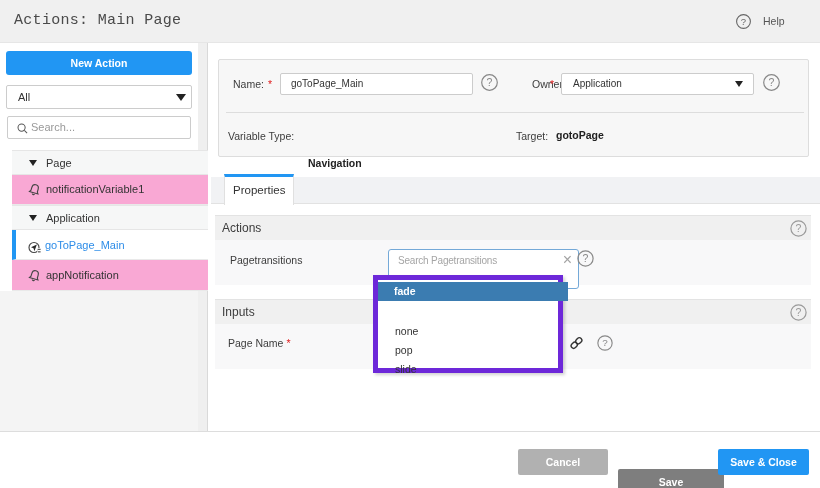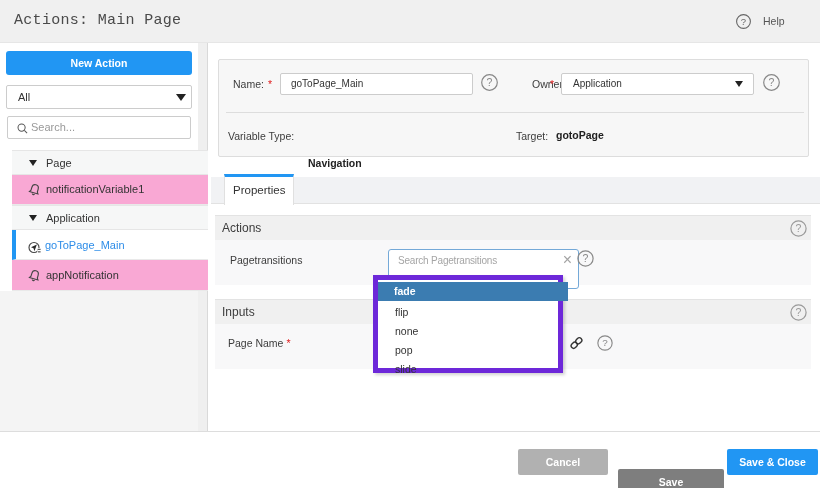--- a/index.html
+++ b/index.html
@@ -88,21 +88,21 @@
 
 #dd { left:373px; top:275px; width:190px; height:98px; background:#fff; border:5px solid #6d28d9; box-shadow:2px 2px 3px rgba(0,0,0,0.18); z-index:5; }
 #dd .opt { position:absolute; left:1px; width:188px; height:19px; font-size:10.5px; color:#333; padding-left:16px; line-height:19px; }
 #dd .sel { background:#3b7cb1; color:#fff; font-weight:700; left:0px; width:190px; height:19px; }
 
 
 #foot { left:0; top:431px; width:820px; height:57px; background:#fff; border-top:1px solid #ddd; }
 .btn { position:absolute; top:17px; height:26px; border-radius:2px; color:#fff; font-size:10.5px; font-weight:700; text-align:center; line-height:26px; }
 #b-cancel { left:518px; width:90px; background:#b1b1b1; }
 #b-save { left:618px; width:106px; background:#7e7e7e;margin-top:20px; }
-#b-sc { left:718px; width:91px; background:#2196f3;margin-left:9px; }
+#b-sc { left:718px; width:91px; background:#2196f3; }
 </style>
 </head>
 <body>
 <div id="page">
   <div class="abs" id="hdr">
     <h1>Actions: Main Page</h1>
     <svg style="position:absolute;left:736px;top:14px" width="15" height="15" viewBox="0 0 15 15">
         <circle cx="7.5" cy="7.5" r="6.9" fill="none" stroke="#666" stroke-width="1.1"></circle>
         <text x="7.5" y="11" font-size="9.5" fill="#666" text-anchor="middle" font-family="Liberation Sans">?</text>
       </svg>
@@ -223,21 +223,20 @@
         </g>
       </svg>
     <svg id="q-pn" width="16" height="16" viewBox="0 0 17 17">
         <circle cx="8.5" cy="8.5" r="7.6" fill="none" stroke="#888" stroke-width="1.2"></circle>
         <text x="8.5" y="12" font-size="10.5" fill="#888" text-anchor="middle" font-family="Liberation Sans">?</text>
       </svg>
   </div>
 
   <div class="abs" id="dd">
     <div class="opt sel" style="top:2px">fade</div>
-    <div class="opt" style="top:23px">flip</div>
     <div class="opt" style="top:42px">none</div>
     <div class="opt" style="top:61px">pop</div>
     <div class="opt" style="top:80px">slide</div>
   </div>
 
   <div class="abs" id="foot">
     <div class="btn" id="b-cancel">Cancel</div>
     <div class="btn" id="b-save">Save</div>
     <div class="btn" id="b-sc">Save &amp; Close</div>
   </div>

